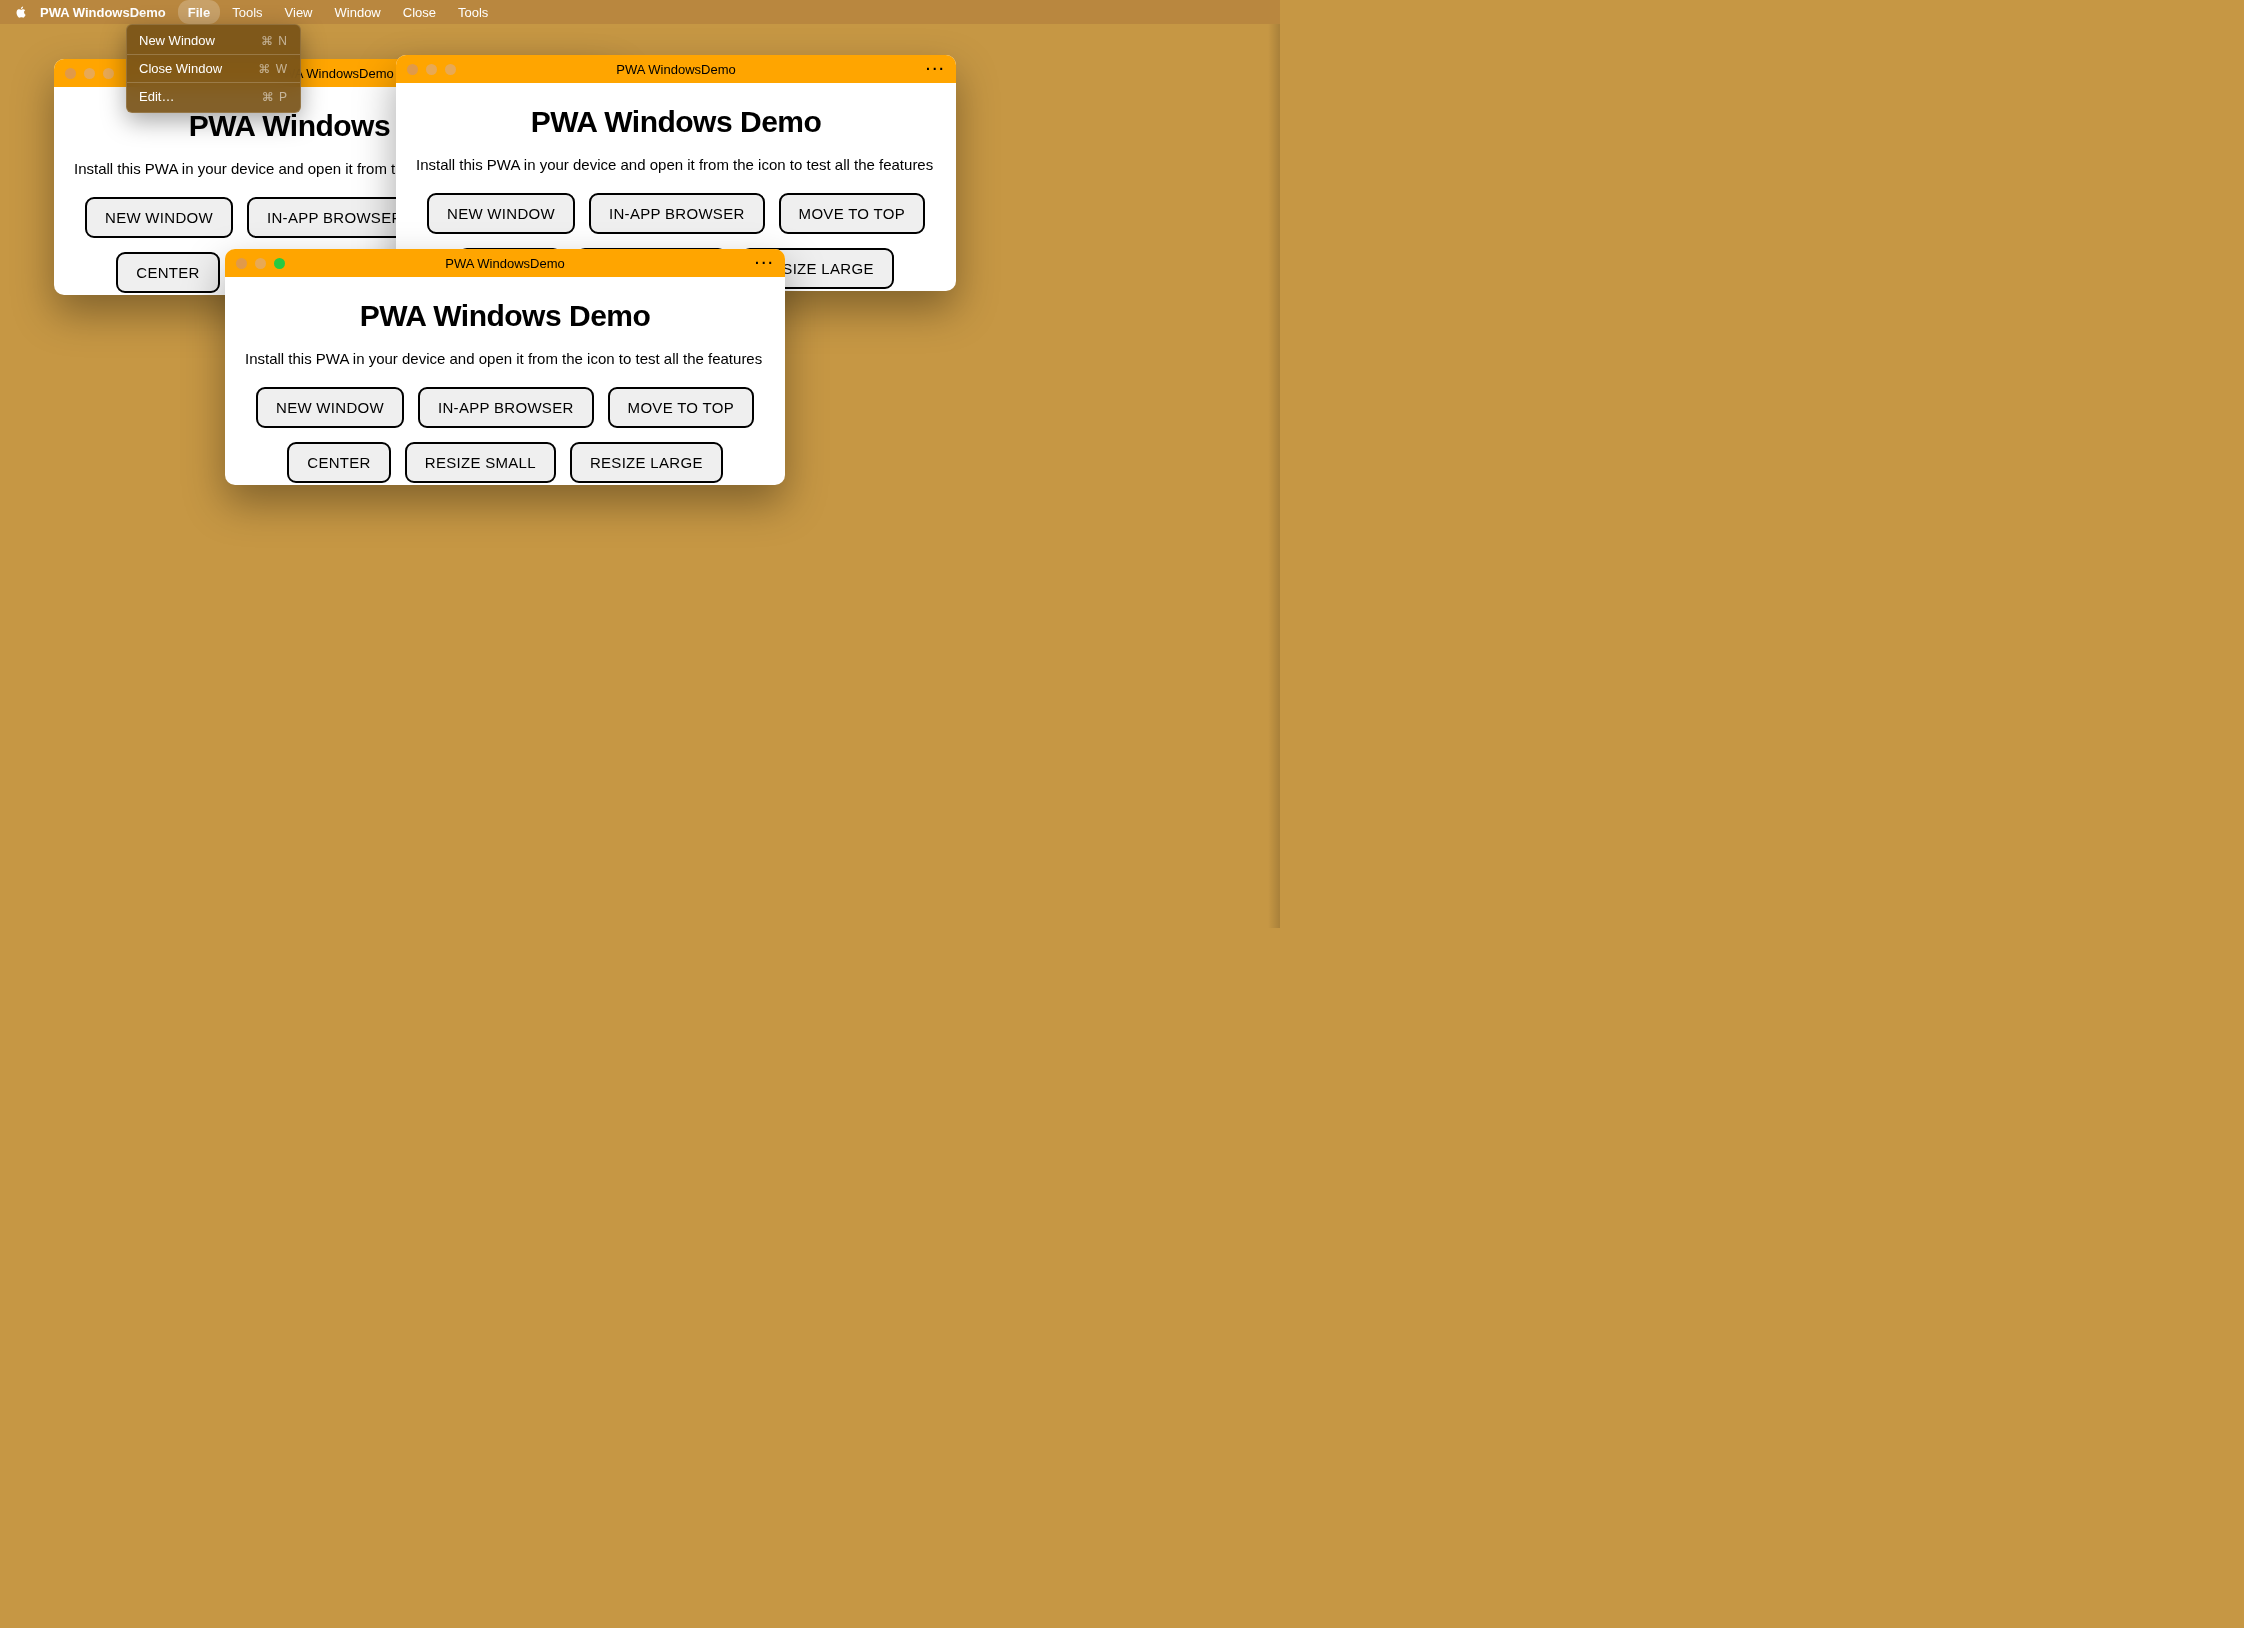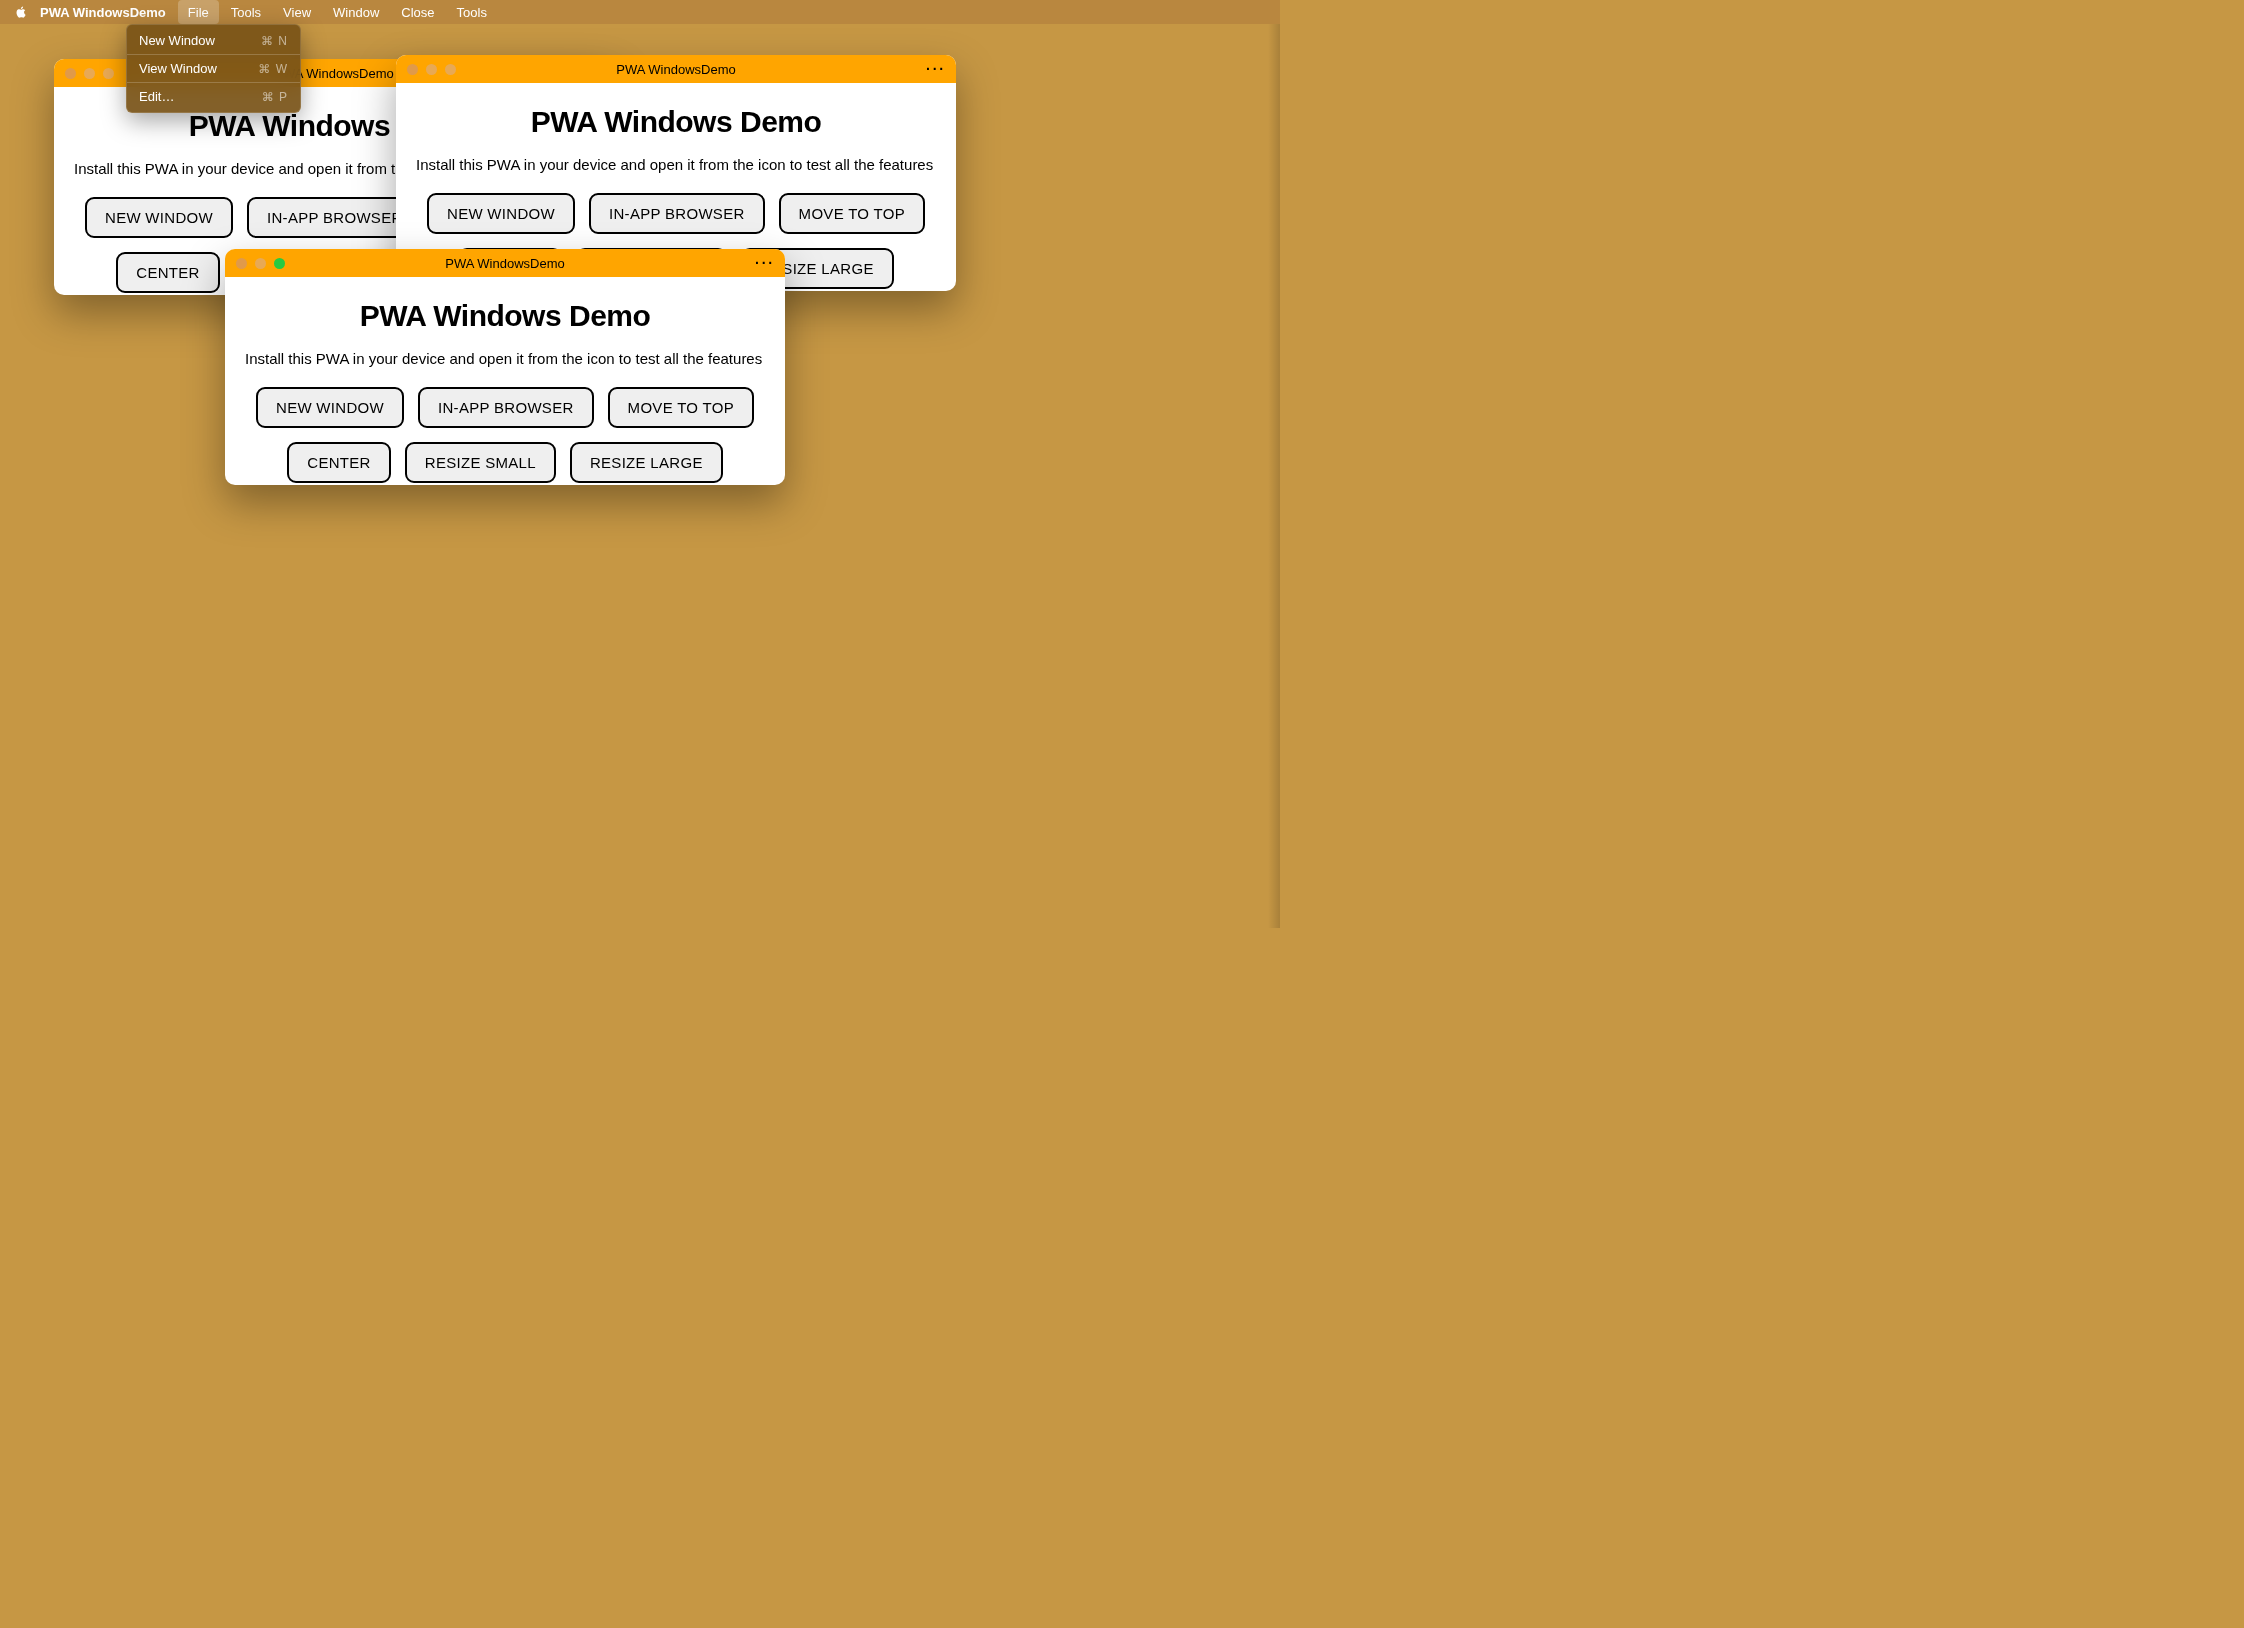--- a/index.html
+++ b/index.html
@@ -25,21 +25,21 @@
       padding-left: 14px;
       gap: 2px;
       font-size: 13px;
       color: #fff;
       position: relative;
       z-index: 10;
     }
     .apple-logo svg { display: block; }
     .menubar-item { padding: 0 10px; height: 24px; display: flex; align-items: center; }
     .menubar-item.bold { font-weight: 700; }
-    .menubar-item.active { background: rgba(255,255,255,0.22); border-radius: 4px; }
+    .menubar-item.active { background: rgba(255,255,255,0.22); border-radius: 11px; font-weight: bold; }
 
     .file-menu {
       position: absolute;
       left: 126px;
       top: 24px;
       width: 175px;
       background: rgba(120,83,23,0.92);
       border: 0.5px solid rgba(255,255,255,0.15);
       border-radius: 6px;
       box-shadow: 0 8px 24px rgba(0,0,0,0.35);
@@ -150,21 +150,21 @@
   <span class="menubar-item">Tools</span>
 </div>
 
 <div class="file-menu">
   <div class="file-menu-item">
     <span>New Window</span>
     <span class="file-menu-shortcut">⌘ N</span>
   </div>
   <div class="file-menu-sep"></div>
   <div class="file-menu-item">
-    <span>View Window</span>
+    <span>Close Window</span>
     <span class="file-menu-shortcut">⌘ W</span>
   </div>
   <div class="file-menu-sep"></div>
   <div class="file-menu-item">
     <span>Edit…</span>
     <span class="file-menu-shortcut">⌘ P</span>
   </div>
 </div>
 
 <div class="pwa-window win1">

